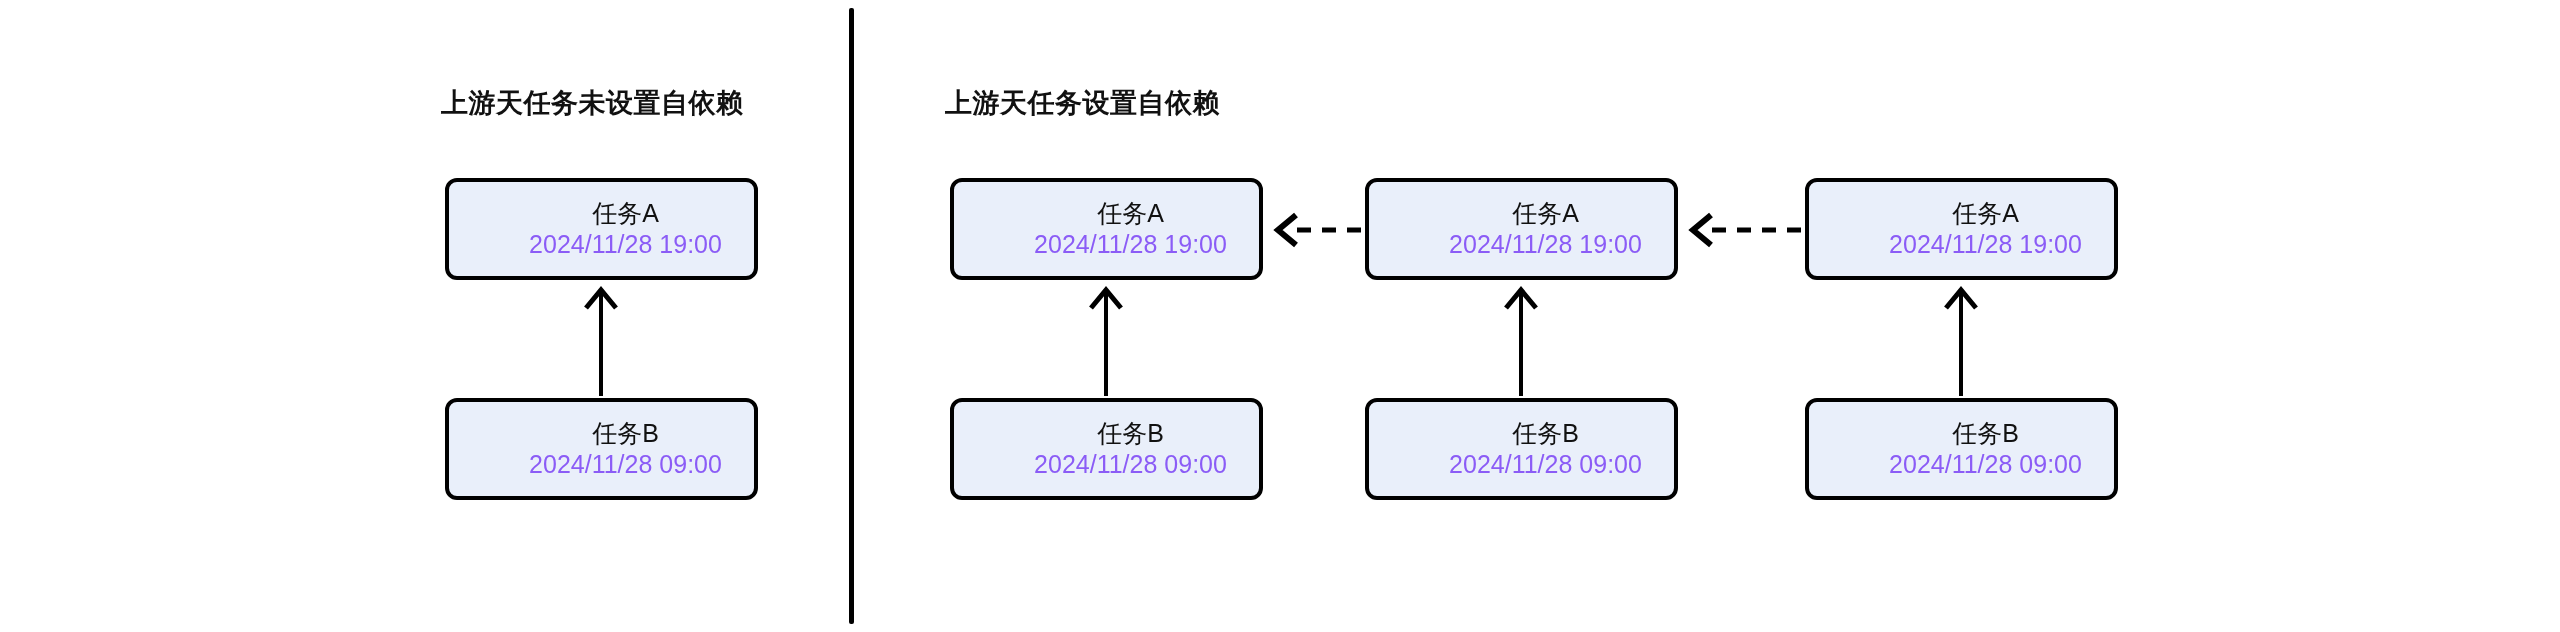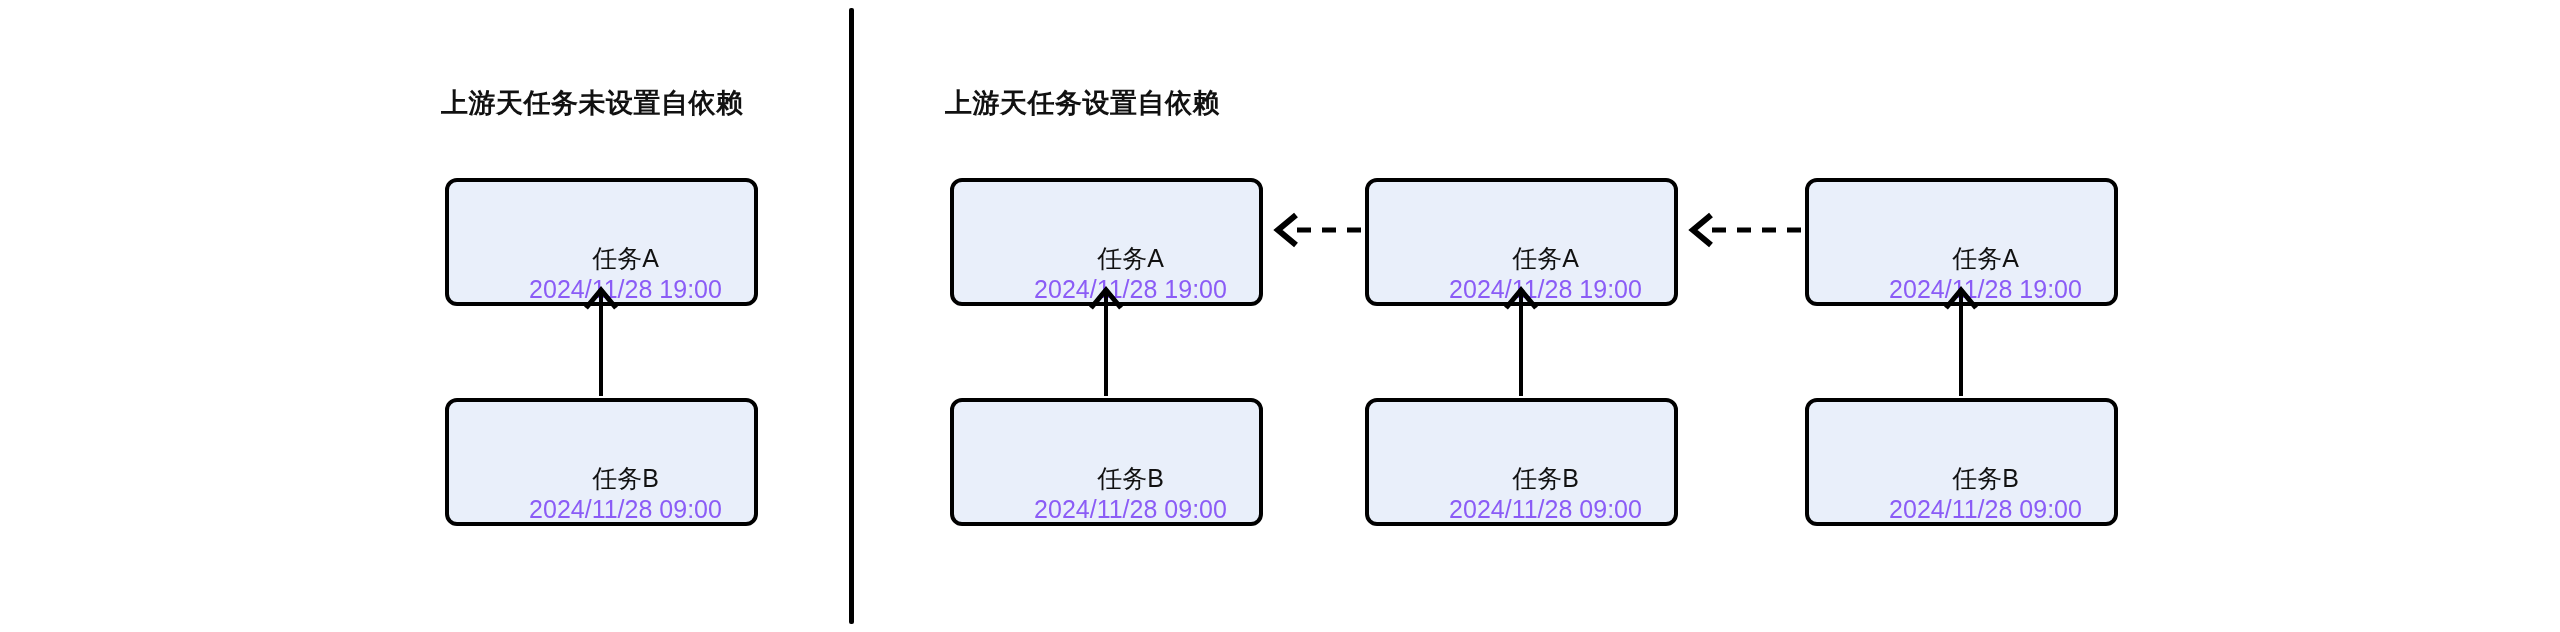--- a/index.html
+++ b/index.html
@@ -41,29 +41,29 @@
     color: #111111;
     letter-spacing: 0.5px;
   }
   .panel-title.left  { left: 441px; top: 90px; }
   .panel-title.right { left: 945px; top: 90px; }
 
   
   .node {
     position: absolute;
     width: 313px;
-    height: 128px;
+    height: 102px;
     box-sizing: border-box;
     background: #e9effa;
     border: 4px solid #000000;
     border-radius: 12px;
     display: flex;
     flex-direction: column;
     align-items: center;
-    justify-content: flex-end;
+    justify-content: center;
     gap: 6px;
     padding-left: 48px;
   }
   .node-title {
     font-size: 25px;
     line-height: 1;
     color: #111111;
     white-space: nowrap;
   }
   .node-time {

